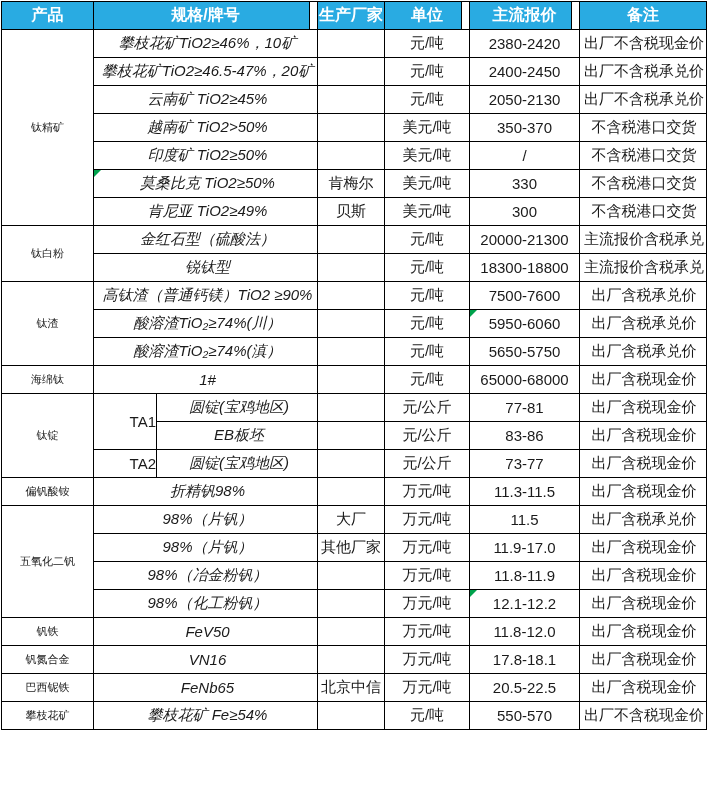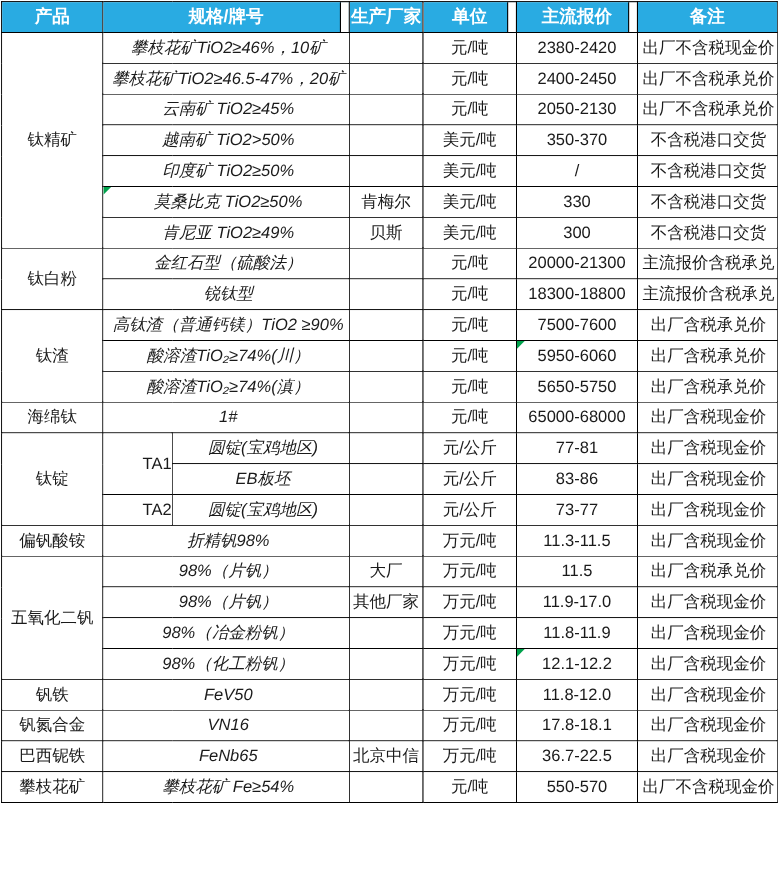--- a/index.html
+++ b/index.html
@@ -46,21 +46,21 @@
     text-align: center;
   }
   tbody td{
     font-size:15px;
     height:28px;
     background:#ffffff;
   }
   td.c-spec{text-align:center;padding-left:4px;font-style:italic;}
   td.c-note{text-align:center;padding-left:2px;}
   td.c-ta{text-align:right;padding-left:4px;}
-  td.c-product{font-size:15px;}
+  td.c-product{font-size:11px;}
   i.mk{
     position:absolute;left:0;top:0;
     width:0;height:0;
     border-top:7px solid var(--mk);
     border-right:7px solid transparent;
   }
 </style>
 </head>
 <body>
 
@@ -256,21 +256,21 @@
           <td class="c-maker"><span></span></td>
           <td class="c-unit"><span>万元/吨</span></td>
           <td class="c-price"><span>17.8-18.1</span></td>
           <td class="c-note"><span>出厂含税现金价</span></td>
         </tr>
         <tr>
           <td class="c-product" rowspan="1"><span>巴西铌铁</span></td>
           <td class="c-spec" colspan="2"><span>FeNb65</span></td>
           <td class="c-maker"><span>北京中信</span></td>
           <td class="c-unit"><span>万元/吨</span></td>
-          <td class="c-price"><span>36.7-22.5</span></td>
+          <td class="c-price"><span>20.5-22.5</span></td>
           <td class="c-note"><span>出厂含税现金价</span></td>
         </tr>
         <tr>
           <td class="c-product" rowspan="1"><span>攀枝花矿</span></td>
           <td class="c-spec" colspan="2"><span>攀枝花矿 Fe≥54%</span></td>
           <td class="c-maker"><span></span></td>
           <td class="c-unit"><span>元/吨</span></td>
           <td class="c-price"><span>550-570</span></td>
           <td class="c-note"><span>出厂不含税现金价</span></td>
         </tr>

